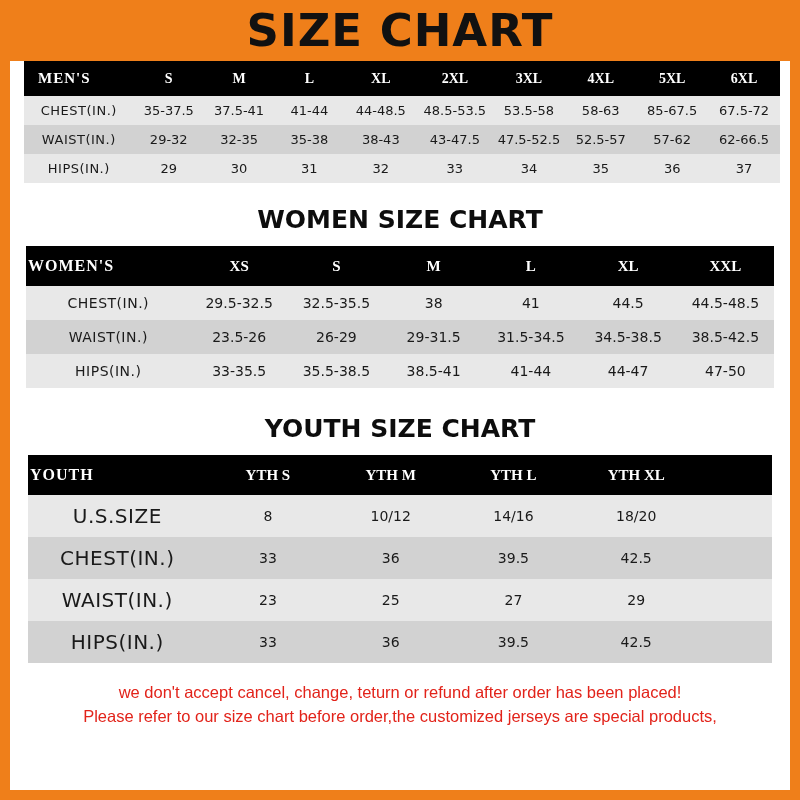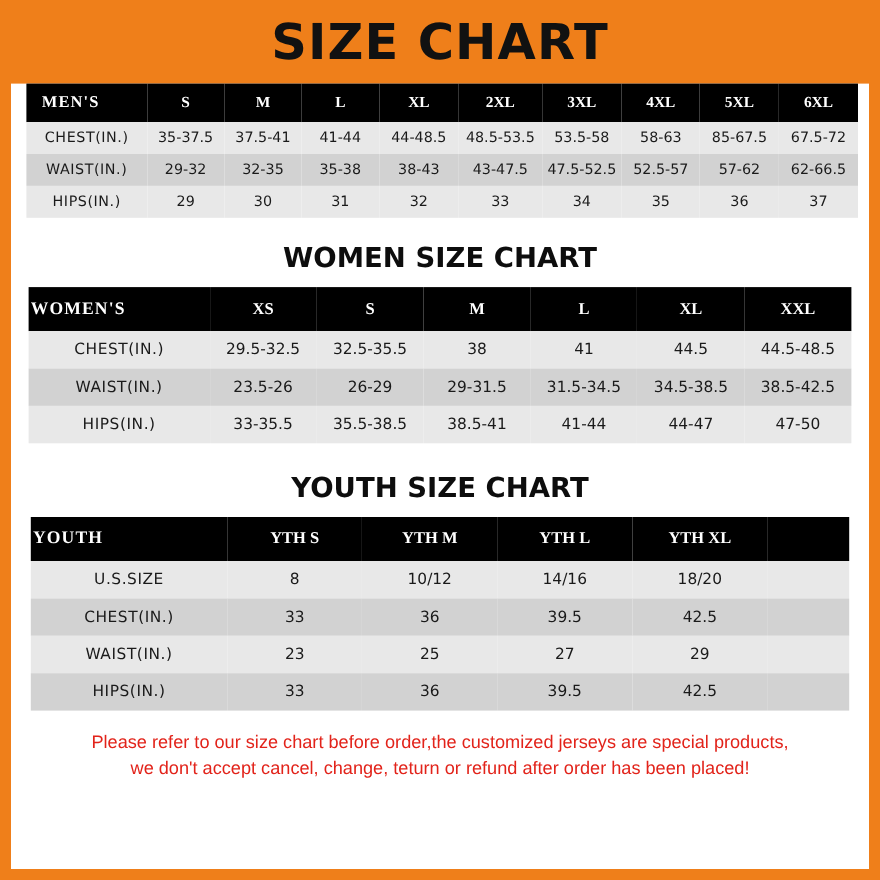--- a/index.html
+++ b/index.html
@@ -12,21 +12,21 @@
   .page {
     width: 800px; height: 800px;
     position: relative;
     background: #ffffff;
     border-left: 10px solid #ef7f1a;
     border-right: 10px solid #ef7f1a;
     overflow: hidden;
   }
   .banner {
     background: #ef7f1a;
-    height: 76px;
+    height: 61px;
     display: flex;
     align-items: center;
     justify-content: center;
     margin-left: -10px;
     margin-right: -10px;
     width: 800px;
   }
   .banner-title {
     font-family: "DejaVu Sans", sans-serif;
     font-weight: bold;
@@ -92,21 +92,21 @@
 
   
   table.women thead th { font-size: 15px; padding: 11px 2px; }
   table.women thead th.rowlabel { font-size: 16px; }
   table.women tbody td { font-size: 14px; padding: 9px 2px; }
   table.women tbody td.rowlabel { font-size: 14px; }
 
   table.youth thead th { font-size: 15px; padding: 11px 2px; }
   table.youth thead th.rowlabel { font-size: 16px; }
   table.youth tbody td { font-size: 14px; padding: 9px 2px; }
-  table.youth tbody td.rowlabel { font-size: 14px; }
+  table.youth tbody td.rowlabel { font-size: 20px; }
 
   .note {
     margin-top: 18px;
     padding: 0 8px;
     text-align: center;
     color: #e2231a;
     font-size: 16.5px;
     line-height: 1.45;
     font-family: "Liberation Sans", sans-serif;
   }
@@ -299,20 +299,20 @@
           <td>33</td>
           <td>36</td>
           <td>39.5</td>
           <td>42.5</td>
           <td></td>
         </tr>
       </tbody>
     </table>
 
     <div class="note">
+      <div>we don't accept cancel, change, teturn or refund after order has been placed!</div>
       <div>Please refer to our size chart before order,the customized jerseys are special products,</div>
-      <div>we don't accept cancel, change, teturn or refund after order has been placed!</div>
     </div>
 
   </div>
 
   <div class="bottom-bar"></div>
 </div>
 
 </body></html>

